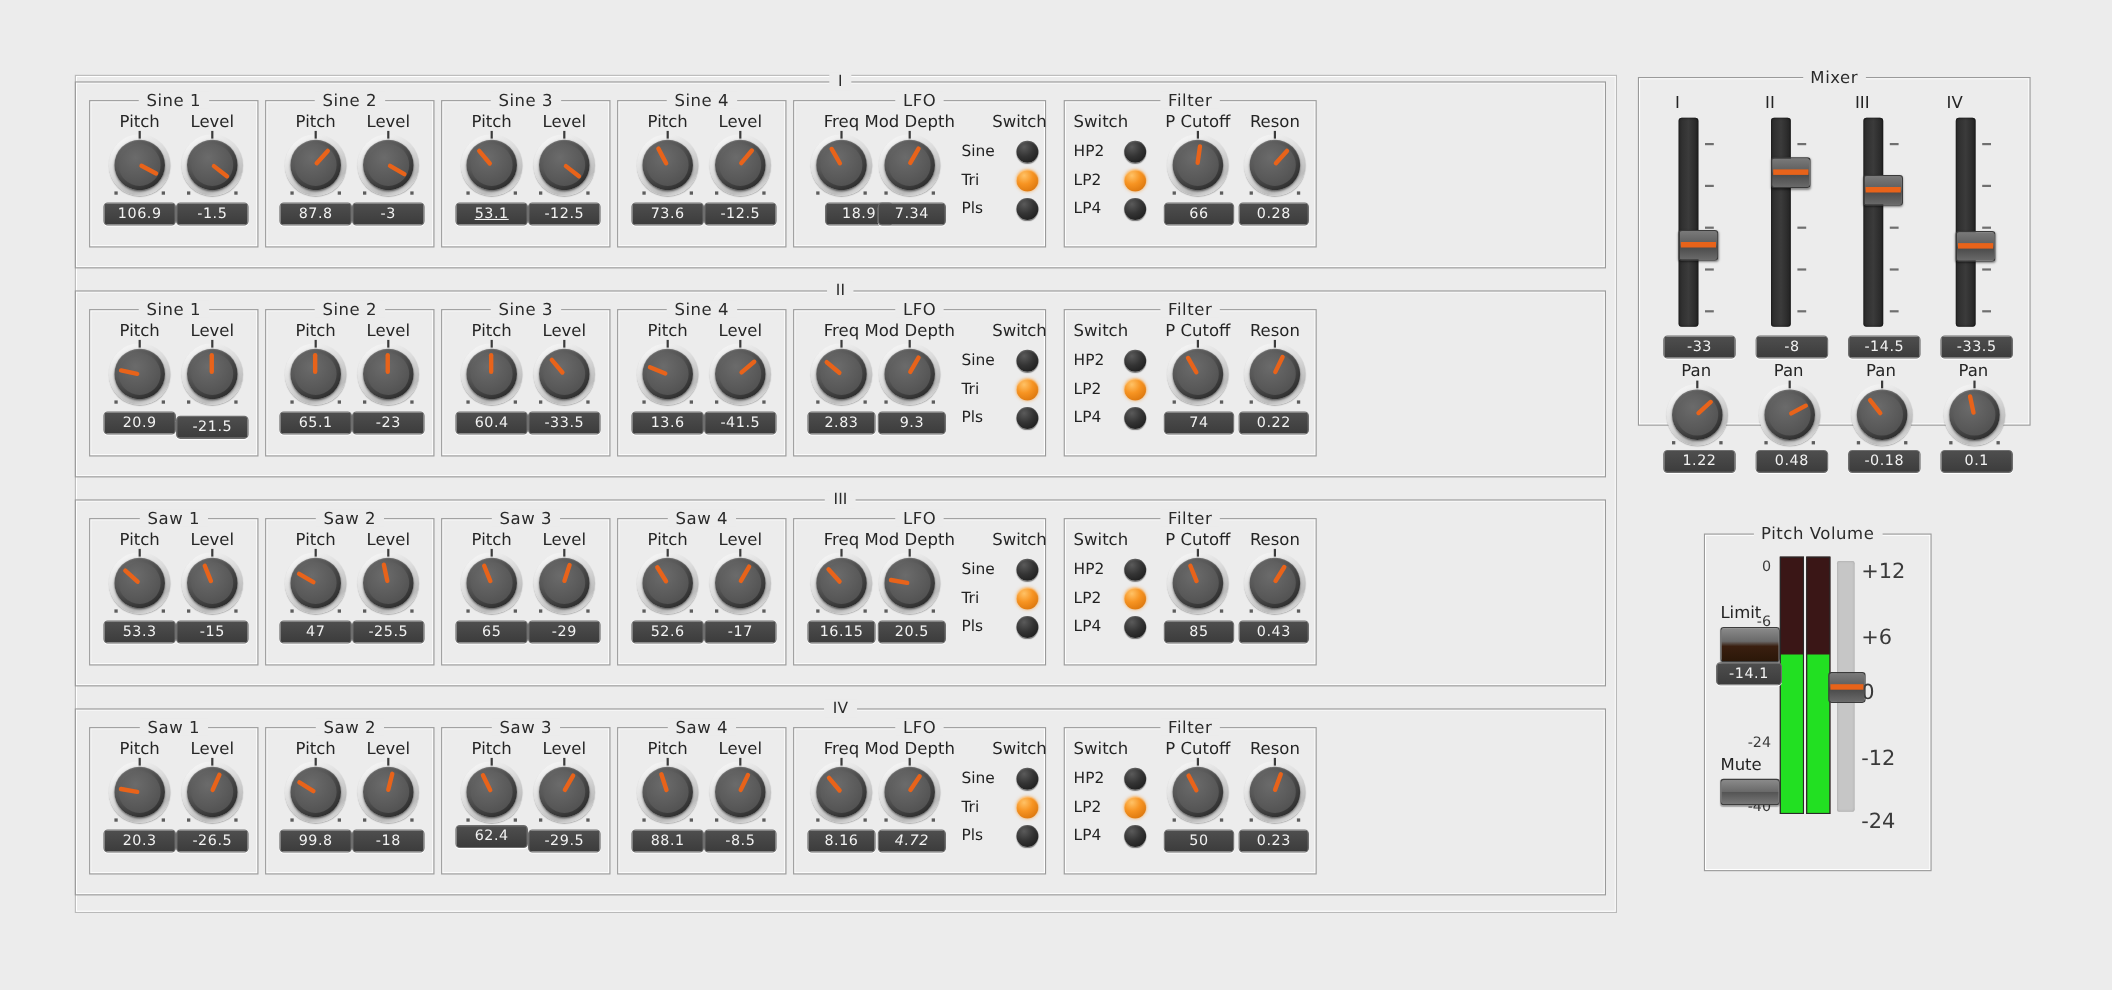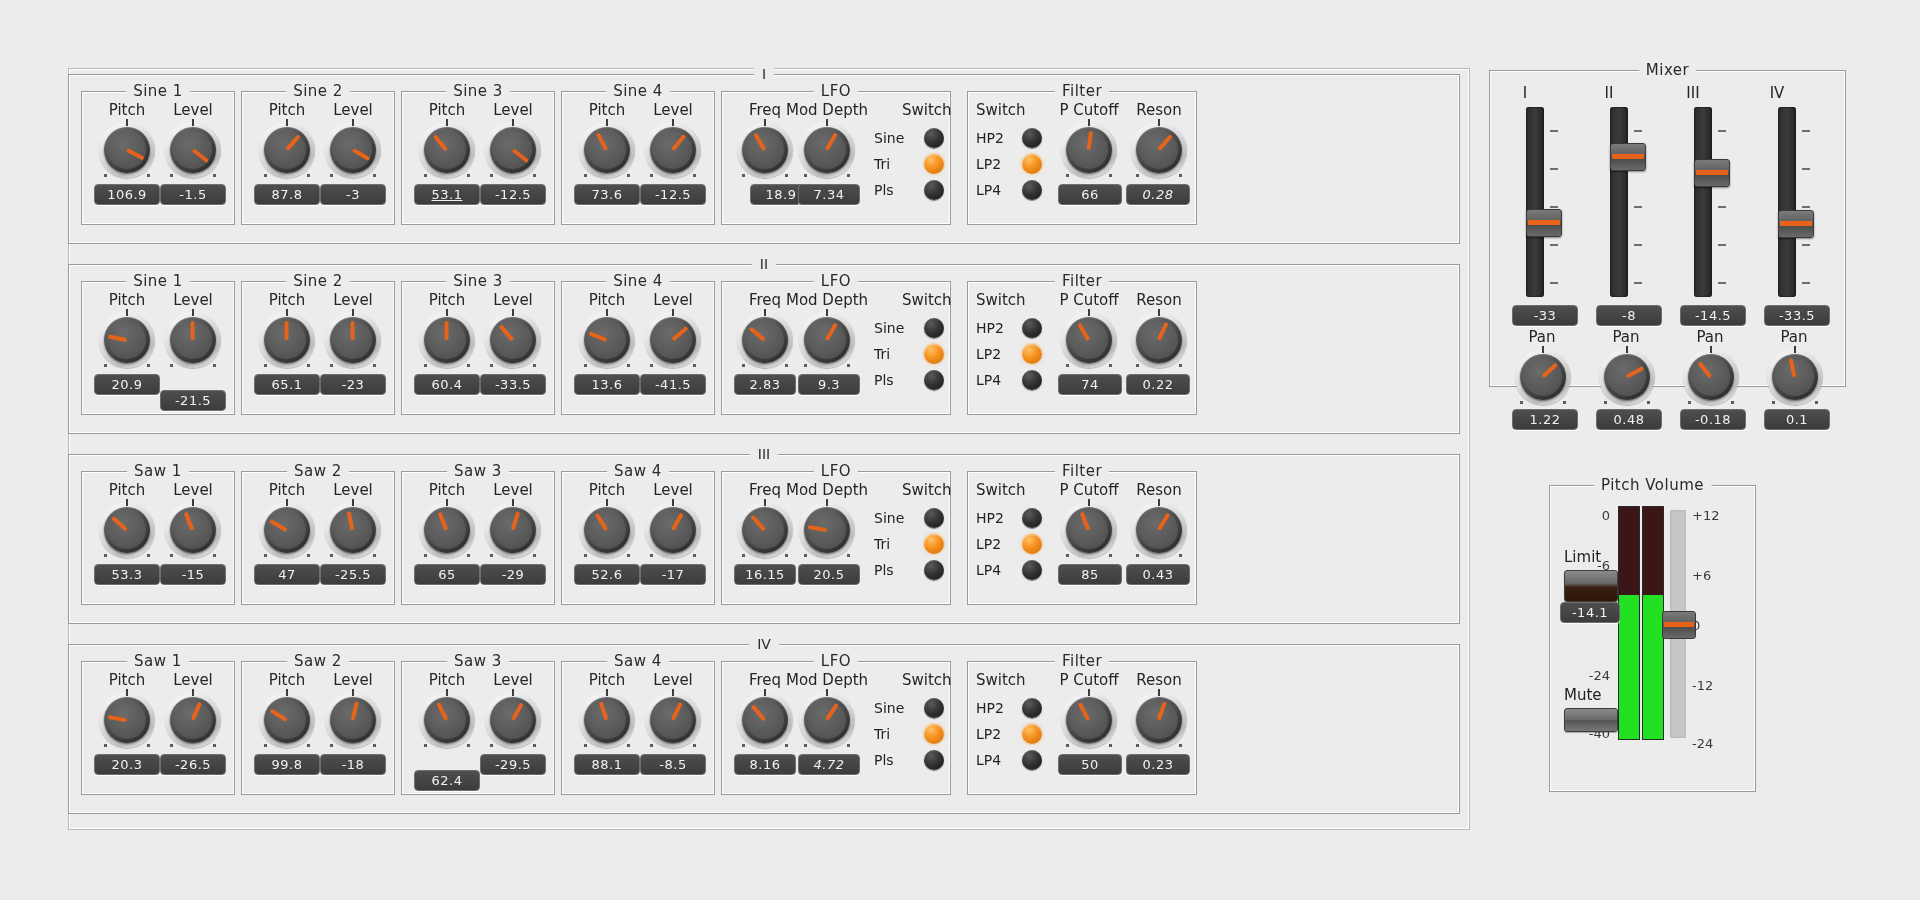--- a/index.html
+++ b/index.html
@@ -64,21 +64,21 @@
   .shandle{position:absolute;left:-8px;width:34px;height:26px;border-radius:3px;
        background:linear-gradient(#7a7a7a,#5e5e5e 45%,#4a4a4a 55%,#6a6a6a);
        border:1px solid #3a3a3a;box-shadow:0 1px 2px rgba(0,0,0,.45);}
   .shandle i{position:absolute;left:1px;right:1px;top:10px;height:5px;background:#e8631a;display:block;}
   .sticks{position:absolute;width:8px;}
   .sticks b{position:absolute;left:0;width:8px;height:2px;background:#6f6f6f;display:block;}
 
   
   .master{position:absolute;left:1549px;top:485px;width:205px;height:305px;}
   .scaleTxt{position:absolute;font-size:13px;color:#3a3a3a;text-align:right;}
-  .scaleTxt2{position:absolute;font-size:13px;color:#3a3a3a;text-align:left;}
+  .scaleTxt2{position:absolute;font-size:19px;color:#3a3a3a;text-align:left;}
   .vu{position:absolute;width:20px;background:#3a1616;border:1px solid #2a2a2a;}
   .vu i{position:absolute;left:0;right:0;bottom:0;background:#22e022;display:block;}
   .mfader{position:absolute;width:16px;border-radius:2px;background:#c6c6c6;box-shadow:inset 0 0 2px #999;}
   .mhandle{position:absolute;left:-8px;width:32px;height:26px;border-radius:3px;
        background:linear-gradient(#7a7a7a,#5e5e5e 45%,#4a4a4a 55%,#6a6a6a);
        border:1px solid #3a3a3a;}
   .mhandle i{position:absolute;left:1px;right:1px;top:10px;height:5px;background:#e8631a;display:block;}
   .btn{position:absolute;border-radius:3px;border:1px solid #3d3d3d;
        background:linear-gradient(#8a8a8a,#6a6a6a 48%,#555 52%,#777);box-shadow:0 1px 1px rgba(0,0,0,.3);}
   .btn.lim{background:linear-gradient(#8a8a8a,#6a6a6a 40%,#3a1f10 55%,#2b1708);}
@@ -265,21 +265,21 @@
             <div class="ring"></div>
             <div class="body"></div>
             <div class="face"></div>
             <div class="tick"></div>
             <div class="dotL"></div>
             <div class="dotR"></div>
             <div class="ptr" style="transform:rotate(222deg);"></div>
           </div>
         </div>
         <div class="val" style="left:90px;top:92px;width:62px;">66</div>
-        <div class="val" style="left:158px;top:92px;width:62px;font-style:italic;">0.28</div>
+        <div class="val" style="left:158px;top:92px;width:62px;">0.28</div>
       </div>
     </div>
     <div class="voice" style="left:68px;top:264px;">
       <div class="vtitle">II</div>
       <div class="gbox" style="left:12px;top:16px;width:152px;height:132px;">
         <div class="title">Sine 1</div>
         <div class="knobwrap" style="left:10px;top:10px;width:70px;height:80px;">
           <div class="klabel">Pitch</div>
           <div class="knob">
             <div class="ring"></div>
@@ -297,21 +297,21 @@
             <div class="ring"></div>
             <div class="body"></div>
             <div class="face"></div>
             <div class="tick"></div>
             <div class="dotL"></div>
             <div class="dotR"></div>
             <div class="ptr" style="transform:rotate(180deg);"></div>
           </div>
         </div>
         <div class="val" style="left:12px;top:92px;width:64px;">20.9</div>
-        <div class="val" style="left:78px;top:108px;width:64px;">-21.5</div>
+        <div class="val" style="left:78px;top:96px;width:64px;">-21.5</div>
       </div>
       <div class="gbox" style="left:172px;top:16px;width:152px;height:132px;">
         <div class="title">Sine 2</div>
         <div class="knobwrap" style="left:10px;top:10px;width:70px;height:80px;">
           <div class="klabel">Pitch</div>
           <div class="knob">
             <div class="ring"></div>
             <div class="body"></div>
             <div class="face"></div>
             <div class="tick"></div>
@@ -724,21 +724,21 @@
           <div class="knob">
             <div class="ring"></div>
             <div class="body"></div>
             <div class="face"></div>
             <div class="tick"></div>
             <div class="dotL"></div>
             <div class="dotR"></div>
             <div class="ptr" style="transform:rotate(210deg);"></div>
           </div>
         </div>
-        <div class="val" style="left:12px;top:108px;width:64px;">62.4</div>
+        <div class="val" style="left:12px;top:88px;width:64px;">62.4</div>
         <div class="val" style="left:78px;top:92px;width:64px;">-29.5</div>
       </div>
       <div class="gbox" style="left:492px;top:16px;width:152px;height:132px;">
         <div class="title">Saw 4</div>
         <div class="knobwrap" style="left:10px;top:10px;width:70px;height:80px;">
           <div class="klabel">Pitch</div>
           <div class="knob">
             <div class="ring"></div>
             <div class="body"></div>
             <div class="face"></div>

